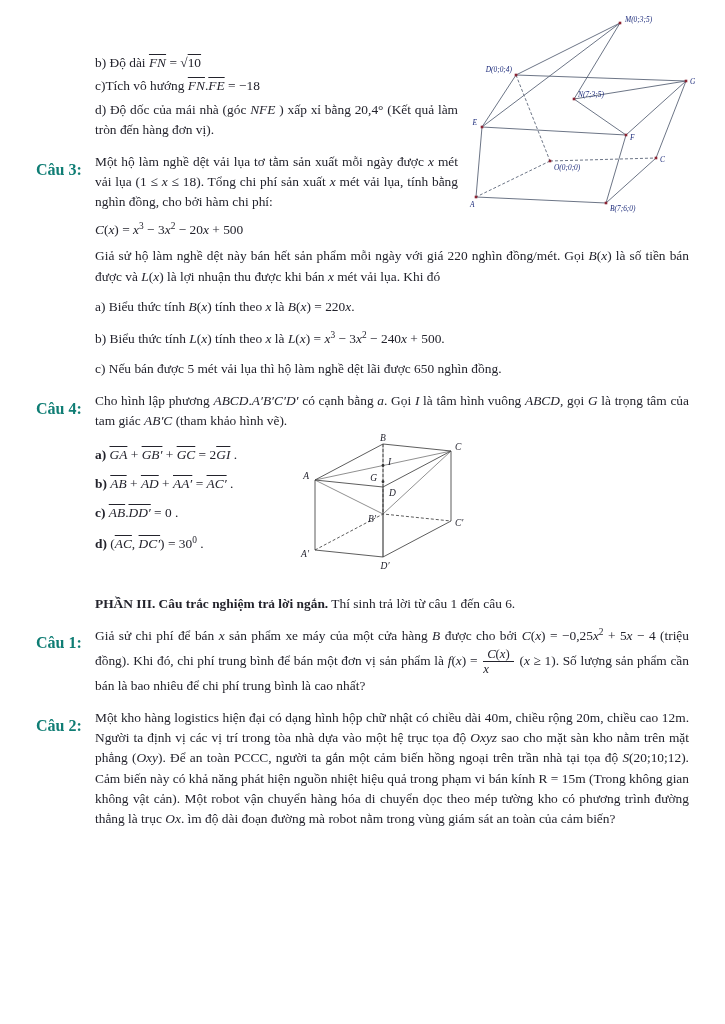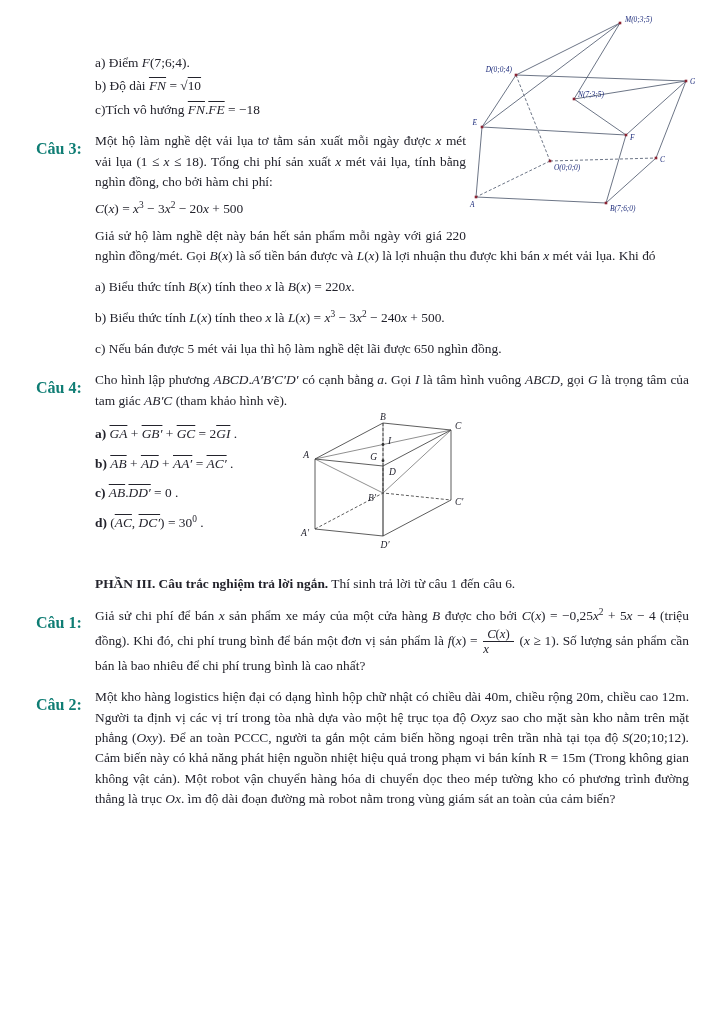--- a/index.html
+++ b/index.html
@@ -6,21 +6,21 @@
   body{margin:0;display:flex;justify-content:center;background:#9a9a9a}
   .page{width:725px;height:1024px;background:#ffffff;padding:50px 36px 18px;
         font-family:"Liberation Serif","DejaVu Serif",serif;font-size:13.4px;
         line-height:1.52;color:#23232c;position:relative;overflow:hidden}
   .q{position:relative;padding-left:59px;margin-top:11px}
   .q p{margin:6px 0;text-align:justify}
   .qlabel{position:absolute;left:0;top:6px;width:56px;font-weight:bold;
           color:#0f7d74;font-size:16px;font-family:"Liberation Serif",serif}
   .intro{margin-top:0}
   .intro p{margin:3px 0}
-  .figwrap{float:right;width:237px;margin:-42px -16px 4px 2px}
+  .figwrap{float:right;width:237px;margin:-42px -16px 4px 10px}
   .formula{text-align:center;margin:5px 0 !important}
   .items9 p{margin:10px 0}
   .q4row{display:flex;align-items:flex-start;margin-top:2px}
   .q4items{flex:0 0 196px}
   .q4items p{margin:7px 0 9px}
   .figwrap2{margin:-6px 0 0 8px}
   .part3{margin:14px 0 8px 59px;text-align:justify}
   .part3 .b{font-weight:bold}
   i{font-family:"Liberation Serif",serif}
   .vec{font-style:italic;text-decoration:overline}
@@ -65,23 +65,23 @@
           <text x="110" y="86">N(7;3;5)</text>
           <text x="9" y="114" text-anchor="end">E</text>
           <text x="162" y="129">F</text>
           <text x="86" y="159">O(0;0;0)</text>
           <text x="192" y="151">C</text>
           <text x="2" y="196">A</text>
           <text x="142" y="200">B(7;6;0)</text>
         </g>
       </svg>
     </div>
-    <p>a) Điểm <i>F</i>(7;6;4).</p>
     <p>b) Độ dài <span class="vec">FN</span> = √<span class="rad">10</span></p>
     <p>c)Tích vô hướng <span class="vec">FN</span>.<span class="vec">FE</span> = −18</p>
+    <p>d) Độ dốc của mái nhà (góc <i>NFE</i> ) xấp xỉ bằng 20,4° (Kết quả làm tròn đến hàng đơn vị).</p>
   </div>
 
   <div class="q">
     <span class="qlabel">Câu 3:</span>
     <p>Một hộ làm nghề dệt vải lụa tơ tằm sản xuất mỗi ngày được <i>x</i> mét vải lụa (1 ≤ <i>x</i> ≤ 18). Tổng chi phí sản xuất <i>x</i> mét vải lụa, tính bằng nghìn đồng, cho bởi hàm chi phí:</p>
     <p class="formula"><i>C</i>(<i>x</i>) = <i>x</i><sup>3</sup> − 3<i>x</i><sup>2</sup> − 20<i>x</i> + 500</p>
     <p>Giả sử hộ làm nghề dệt này bán hết sản phẩm mỗi ngày với giá 220 nghìn đồng/mét. Gọi <i>B</i>(<i>x</i>) là số tiền bán được và <i>L</i>(<i>x</i>) là lợi nhuận thu được khi bán <i>x</i> mét vải lụa. Khi đó</p>
     <div class="items9">
       <p>a) Biểu thức tính <i>B</i>(<i>x</i>) tính theo <i>x</i> là <i>B</i>(<i>x</i>) = 220<i>x</i>.</p>
       <p>b) Biểu thức tính <i>L</i>(<i>x</i>) tính theo <i>x</i> là <i>L</i>(<i>x</i>) = <i>x</i><sup>3</sup> − 3<i>x</i><sup>2</sup> − 240<i>x</i> + 500.</p>

